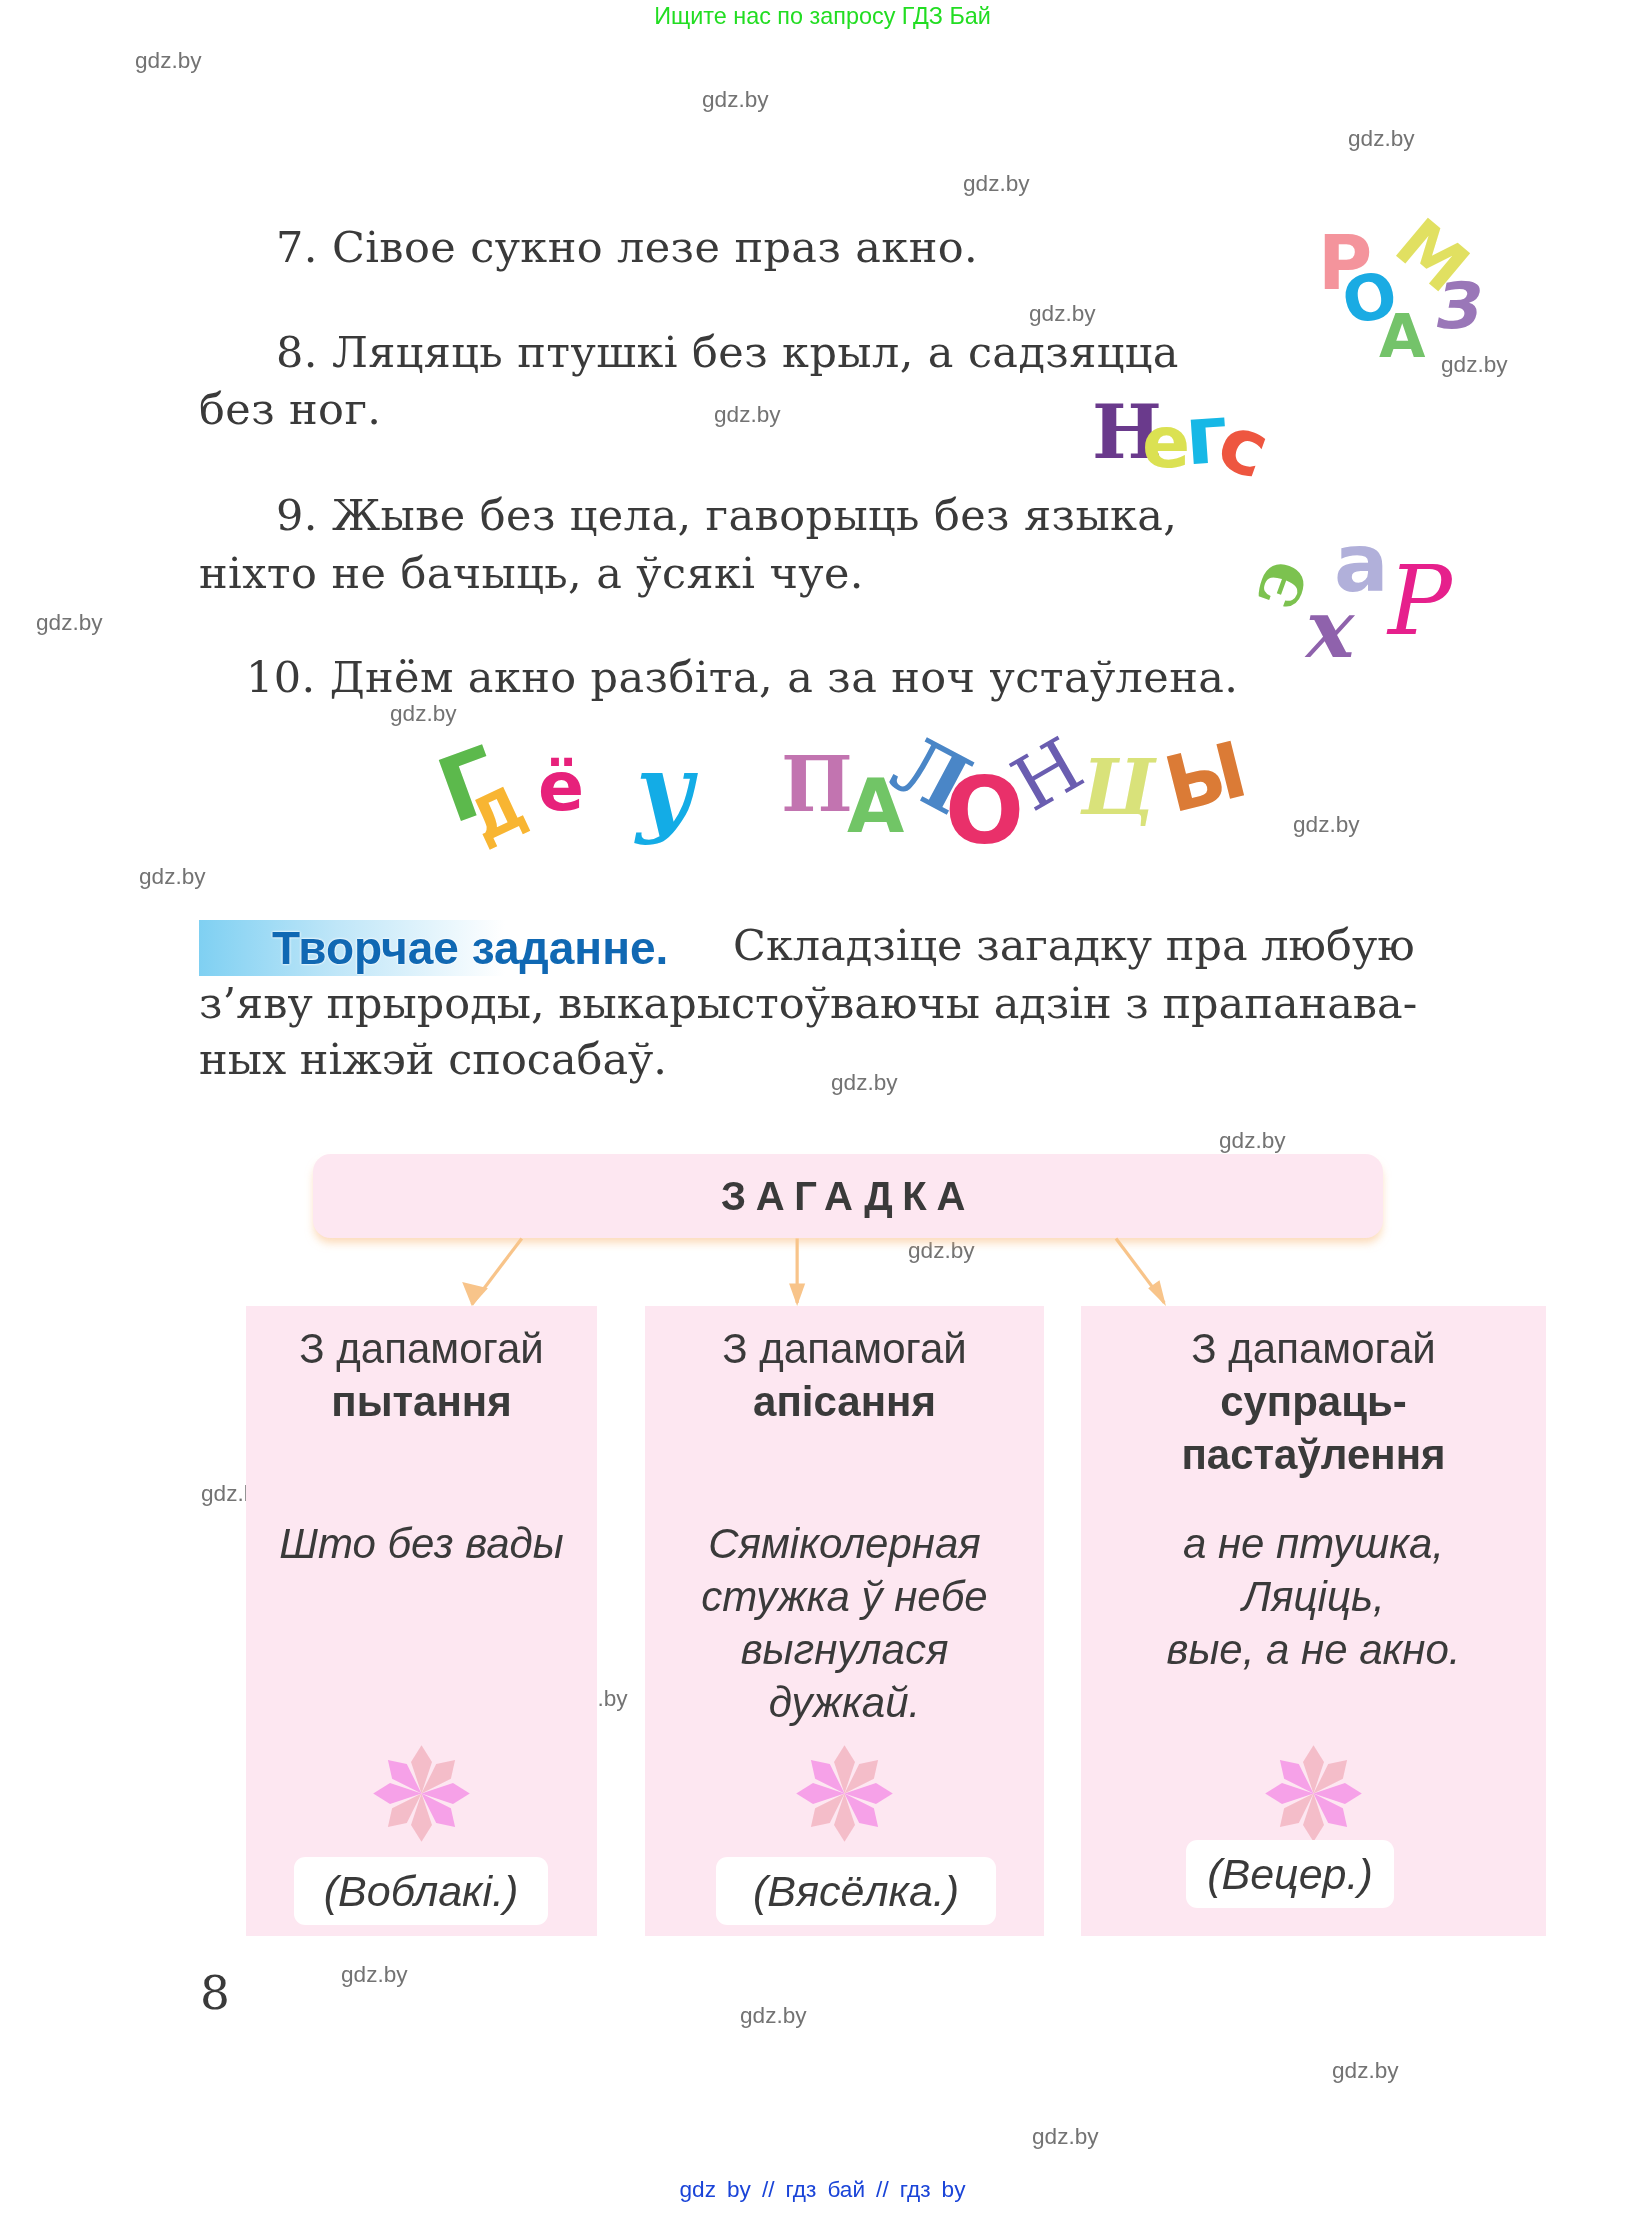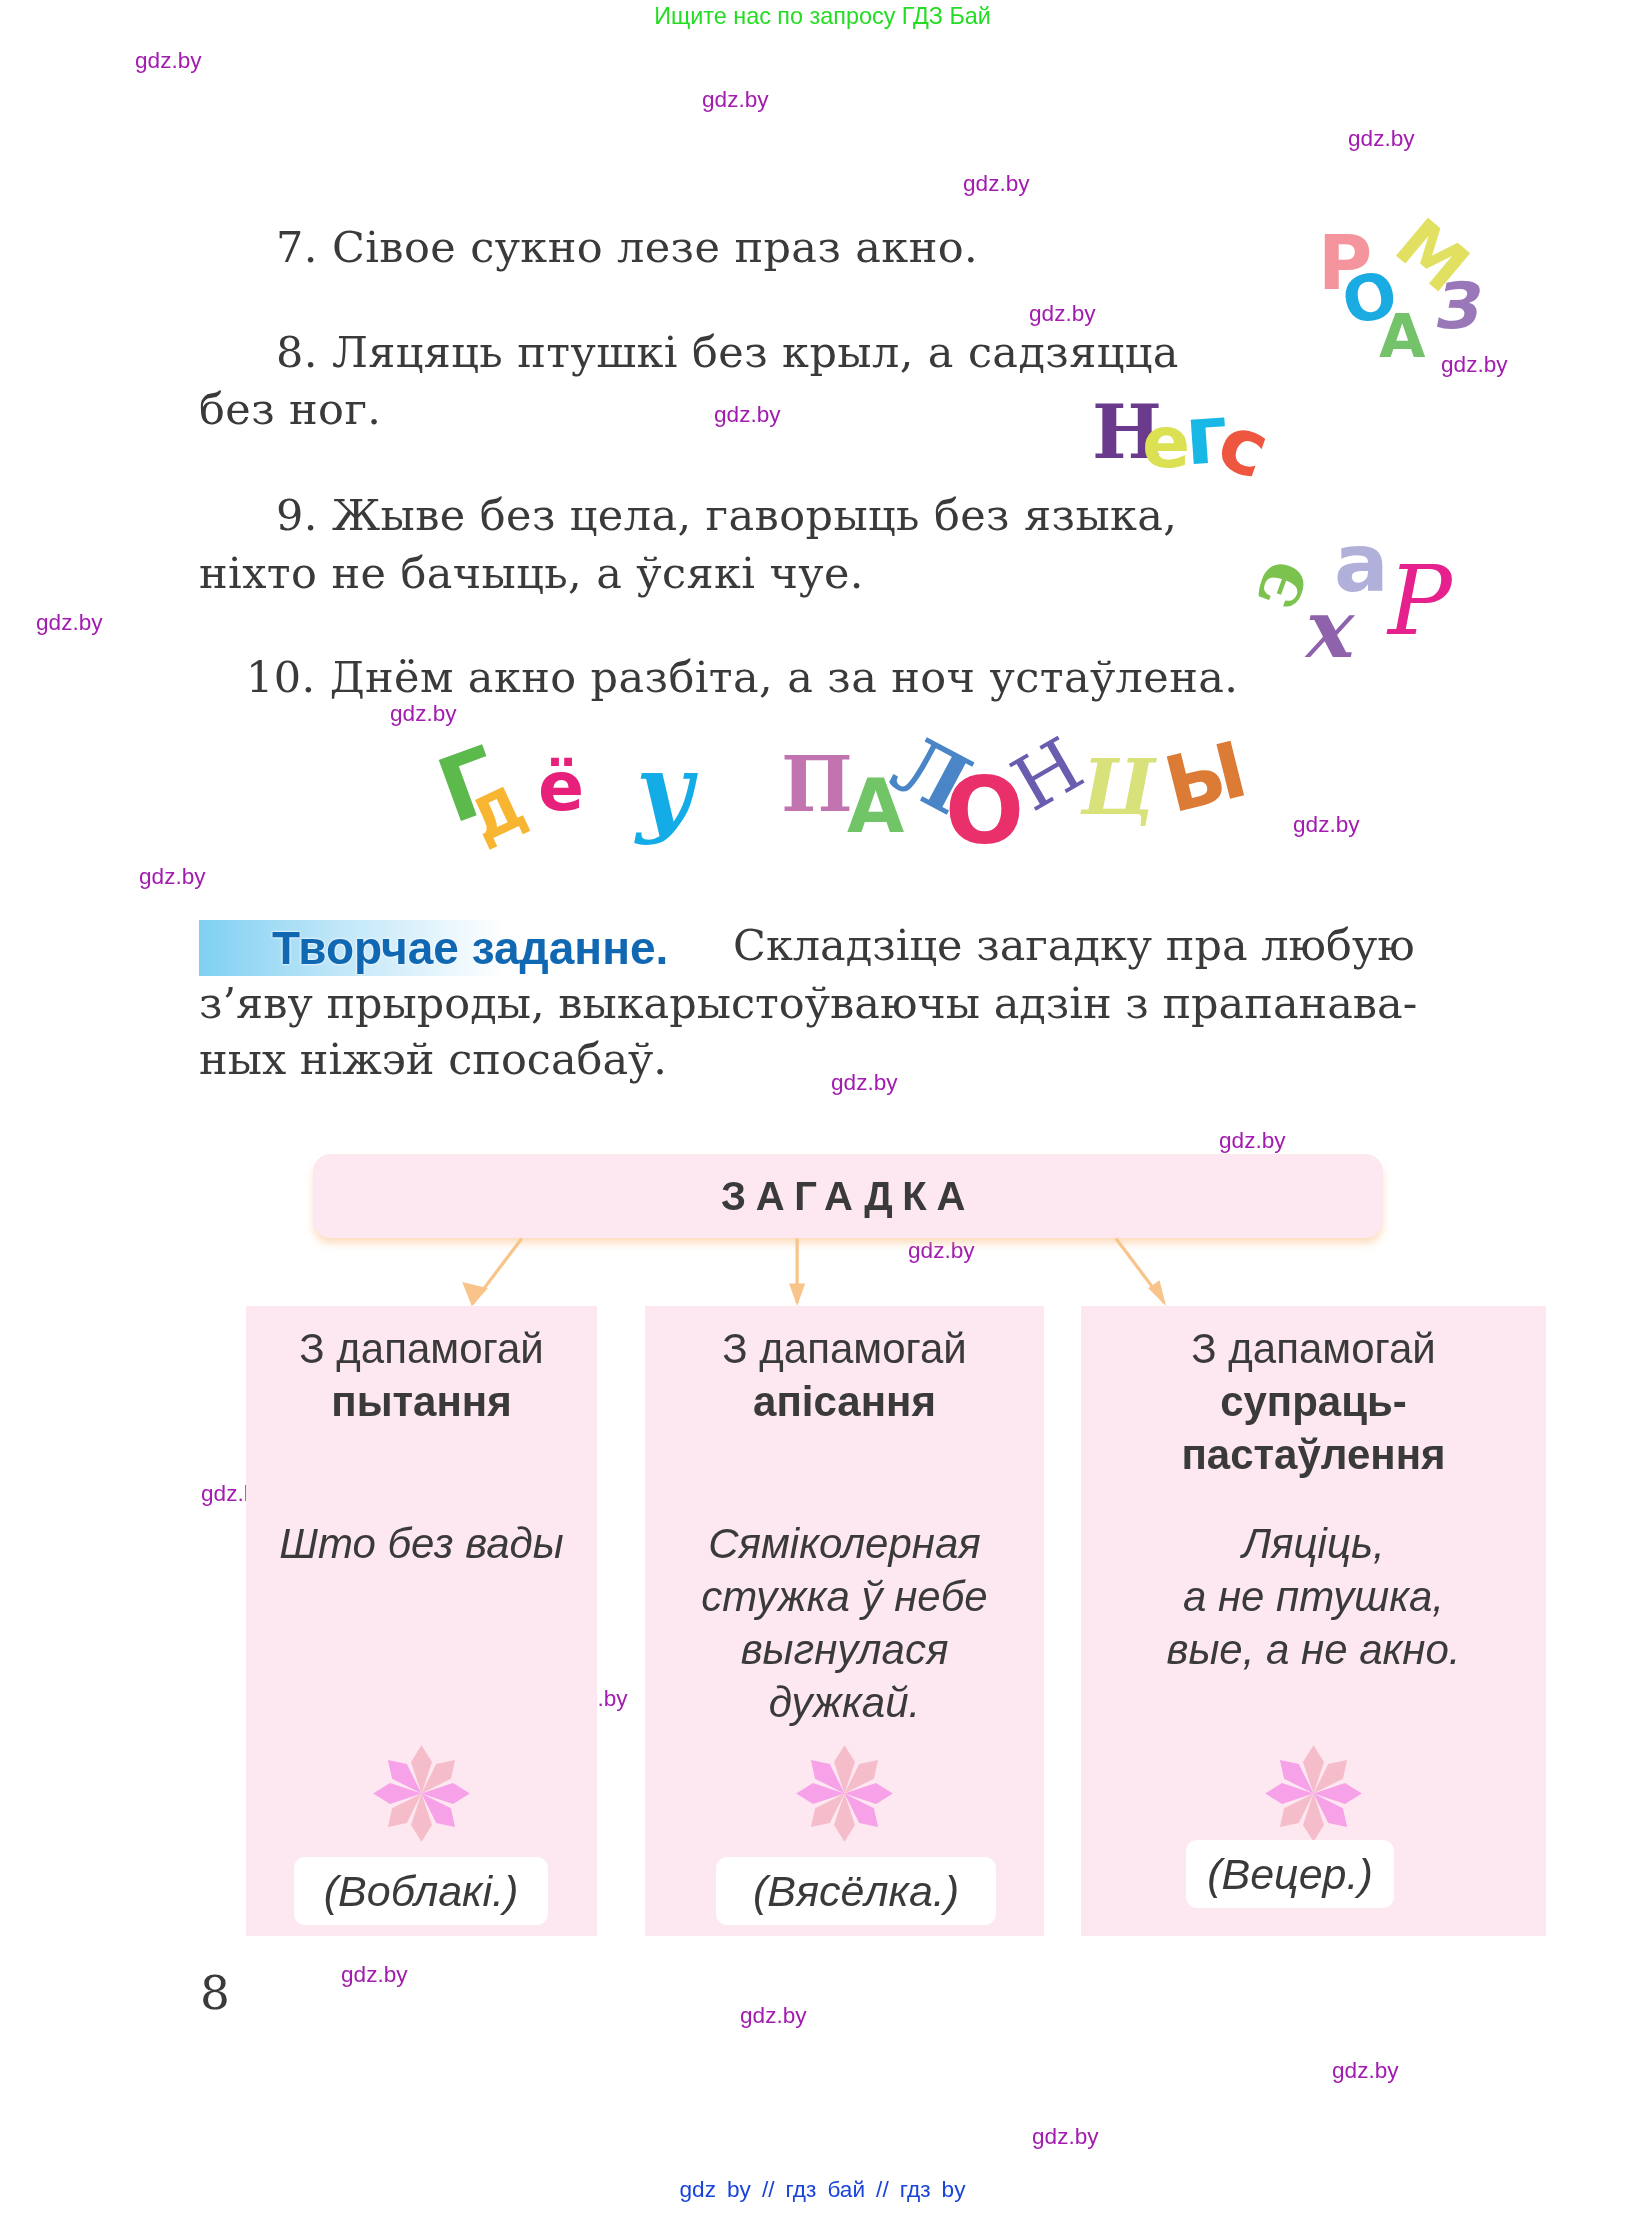--- a/index.html
+++ b/index.html
@@ -1,19 +1,19 @@
 <!DOCTYPE html>
 <html style="font-size:13px"><head>
 <meta charset="utf-8">
 <style>
   html, body { margin:0; padding:0; background:#ffffff; }
   body { width:1645px; height:2216px; position:relative; overflow:hidden; font-family:"Liberation Serif", serif; color:#3a3a3a; }
   .abs { position:absolute; }
   .top-banner { left:0; width:1645px; top:3.2px; text-align:center; color:#22dd22; font-family:"Liberation Sans", sans-serif; font-size:23.4px; }
-  .wm { font-family:"Liberation Sans", sans-serif; font-size:22.6px; color:#a21caf; white-space:nowrap; }
+  .wm { font-family:"Liberation Sans", sans-serif; font-size:22.6px; color:#737373; white-space:nowrap; }
   .riddle { font-family:"DejaVu Serif", serif; font-size:43px; color:#3a3a3a; white-space:nowrap; letter-spacing:0.4px; }
   .deco { font-family:"DejaVu Sans", sans-serif; font-weight:bold; position:absolute; line-height:1; }
   .task-bar { left:199px; top:920px; width:306px; height:56px; background:linear-gradient(90deg,#7fd0f2 0%, #bfe6f8 45%, #ffffff 100%); }
   .task-title { left:272px; top:921px; font-family:"Liberation Sans", sans-serif; font-weight:bold; font-size:46px; color:#1068b3; white-space:nowrap; -webkit-text-stroke:0; text-shadow: 0 0 2.4px #fff, 0 0 2.4px #fff; }
   .task-text { font-family:"DejaVu Serif", serif; font-size:43px; color:#3a3a3a; white-space:nowrap; }
   .zagadka-box { left:313px; top:1154px; width:1070px; height:84px; background:#fde7f1; border-radius:17.7px; box-shadow:0 6.4px 8px -1.6px rgba(250,190,130,0.55); display:flex; align-items:center; justify-content:center; }
   .zagadka-label { font-family:"Liberation Sans", sans-serif; font-weight:bold; font-size:40px; letter-spacing:9.7px; color:#3a3a3a; }
   .col { top:1306px; height:630px; background:#fde7f1;margin-left:47px; }
   .col-head { position:absolute; left:0; right:0; top:16px; text-align:center; font-family:"Liberation Sans", sans-serif; font-size:42px; line-height:53px; color:#3a3a3a; }
   .col-head b { font-weight:bold; display:block; }
@@ -184,22 +184,22 @@
   <div class="answer" style="left:71px;width:280px;top:551px">(Вясёлка.)</div>
 </div>
 
 <div class="abs col" style="left:1034px;width:465px">
   <div class="col-head">
     <span>З дапамогай</span>
     <b>супраць-</b>
     <b>пастаўлення</b>
   </div>
   <div class="col-riddle" style="top:211px">
+    <div>а не птушка,</div>
     <div>Ляціць,</div>
-    <div>а не птушка,</div>
     <div>вые, а не акно.</div>
   </div>
   <svg class="star" style="left:180px;top:435px" viewBox="-50 -50 100 100">
     <g fill="#f590e6" opacity="0.8">
       <path d="M0,0 L-10,-30 L0,-46 L10,-30 Z" fill="#f3b3c0"></path>
         <path d="M0,0 L10,30 L0,46 L-10,30 Z" fill="#f3b3c0"></path>
       <path d="M0,0 L-30,-10 L-46,0 L-30,10 Z"></path>
         <path d="M0,0 L30,10 L46,0 L30,-10 Z"></path>
       <path d="M0,0 L-14,-28 L-32,-32 L-28,-14 Z"></path>
         <path d="M0,0 L14,28 L32,32 L28,14 Z"></path>

